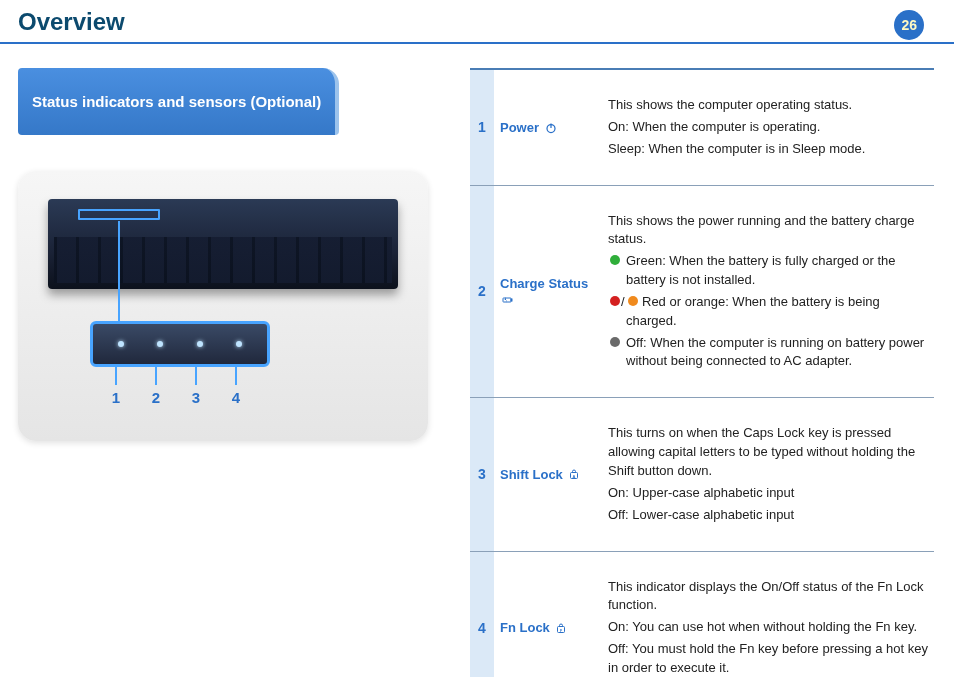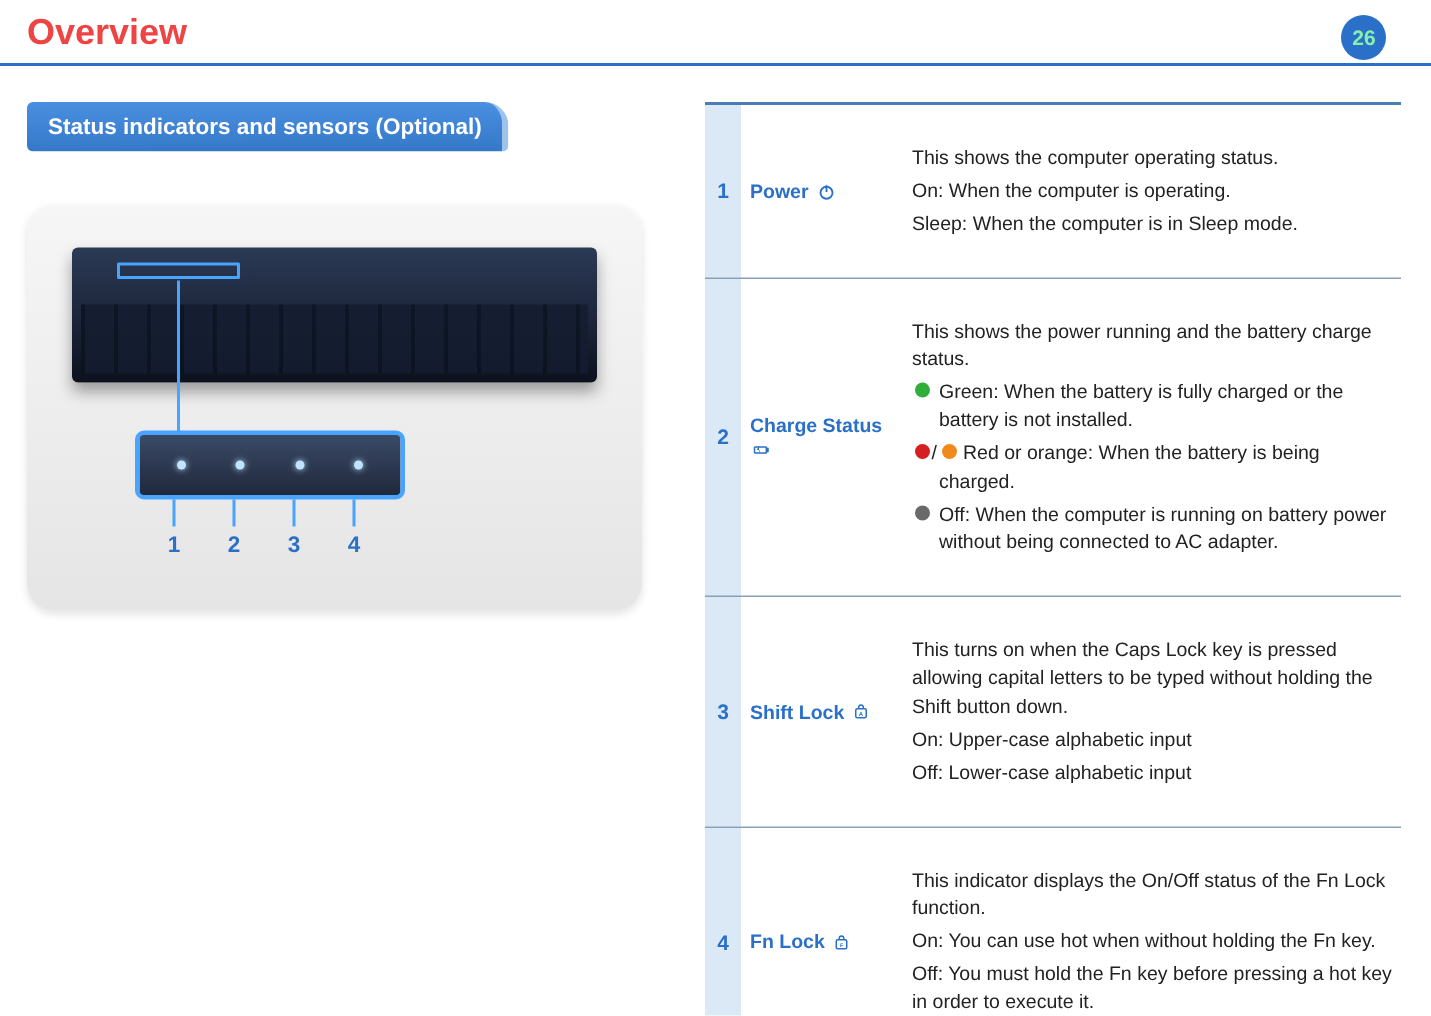--- a/index.html
+++ b/index.html
@@ -18,41 +18,41 @@
     display: flex;
     align-items: flex-end;
     justify-content: space-between;
     padding: 0 0 0 18px;
     height: 40px;
     position: relative;
   }
   .header .title {
     font-size: 24px;
     font-weight: 700;
-    color: #ef4444;
+    color: #0c4a6e;
     padding-bottom: 4px;
   }
   .header .right {
     display: flex;
     align-items: center;
     gap: 10px;
     text-align: right;
     flex-direction: column;
   }
   .header .chapter {
     font-size: 11px;
     color: #2a70c8;
     font-weight: 700;
     line-height: 1.2;
     text-align: right;
   }
   .header .page-badge {
     width: 30px; height: 30px;
     background: #2a70c8;
-    color: #86efac;
+    color: #fef9c3;
     border-radius: 50%;
     display: flex; align-items:center; justify-content:center;
     font-weight: 700;
     font-size: 14px;
     margin-right: 10px;
   }
   .header-rule {
     height: 2px;
     background: #2a70c8;
     margin: 0 0 0 0;
@@ -74,21 +74,21 @@
     padding-right: 20px;
   }
 
   
   .section-heading {
     display: inline-block;
     background: linear-gradient(to bottom, #4a8fe0, #3578c8);
     color: #fff;
     font-weight: 600;
     font-size: 15px;
-    padding: 8px 14px;
+    padding: 25px 14px;
     border-radius: 4px 16px 4px 4px;
     margin-bottom: 36px;
     border-right: 4px solid #9cc3ec;
   }
 
   
   .figure-card {
     width: 410px;
     height: 270px;
     border-radius: 18px;

